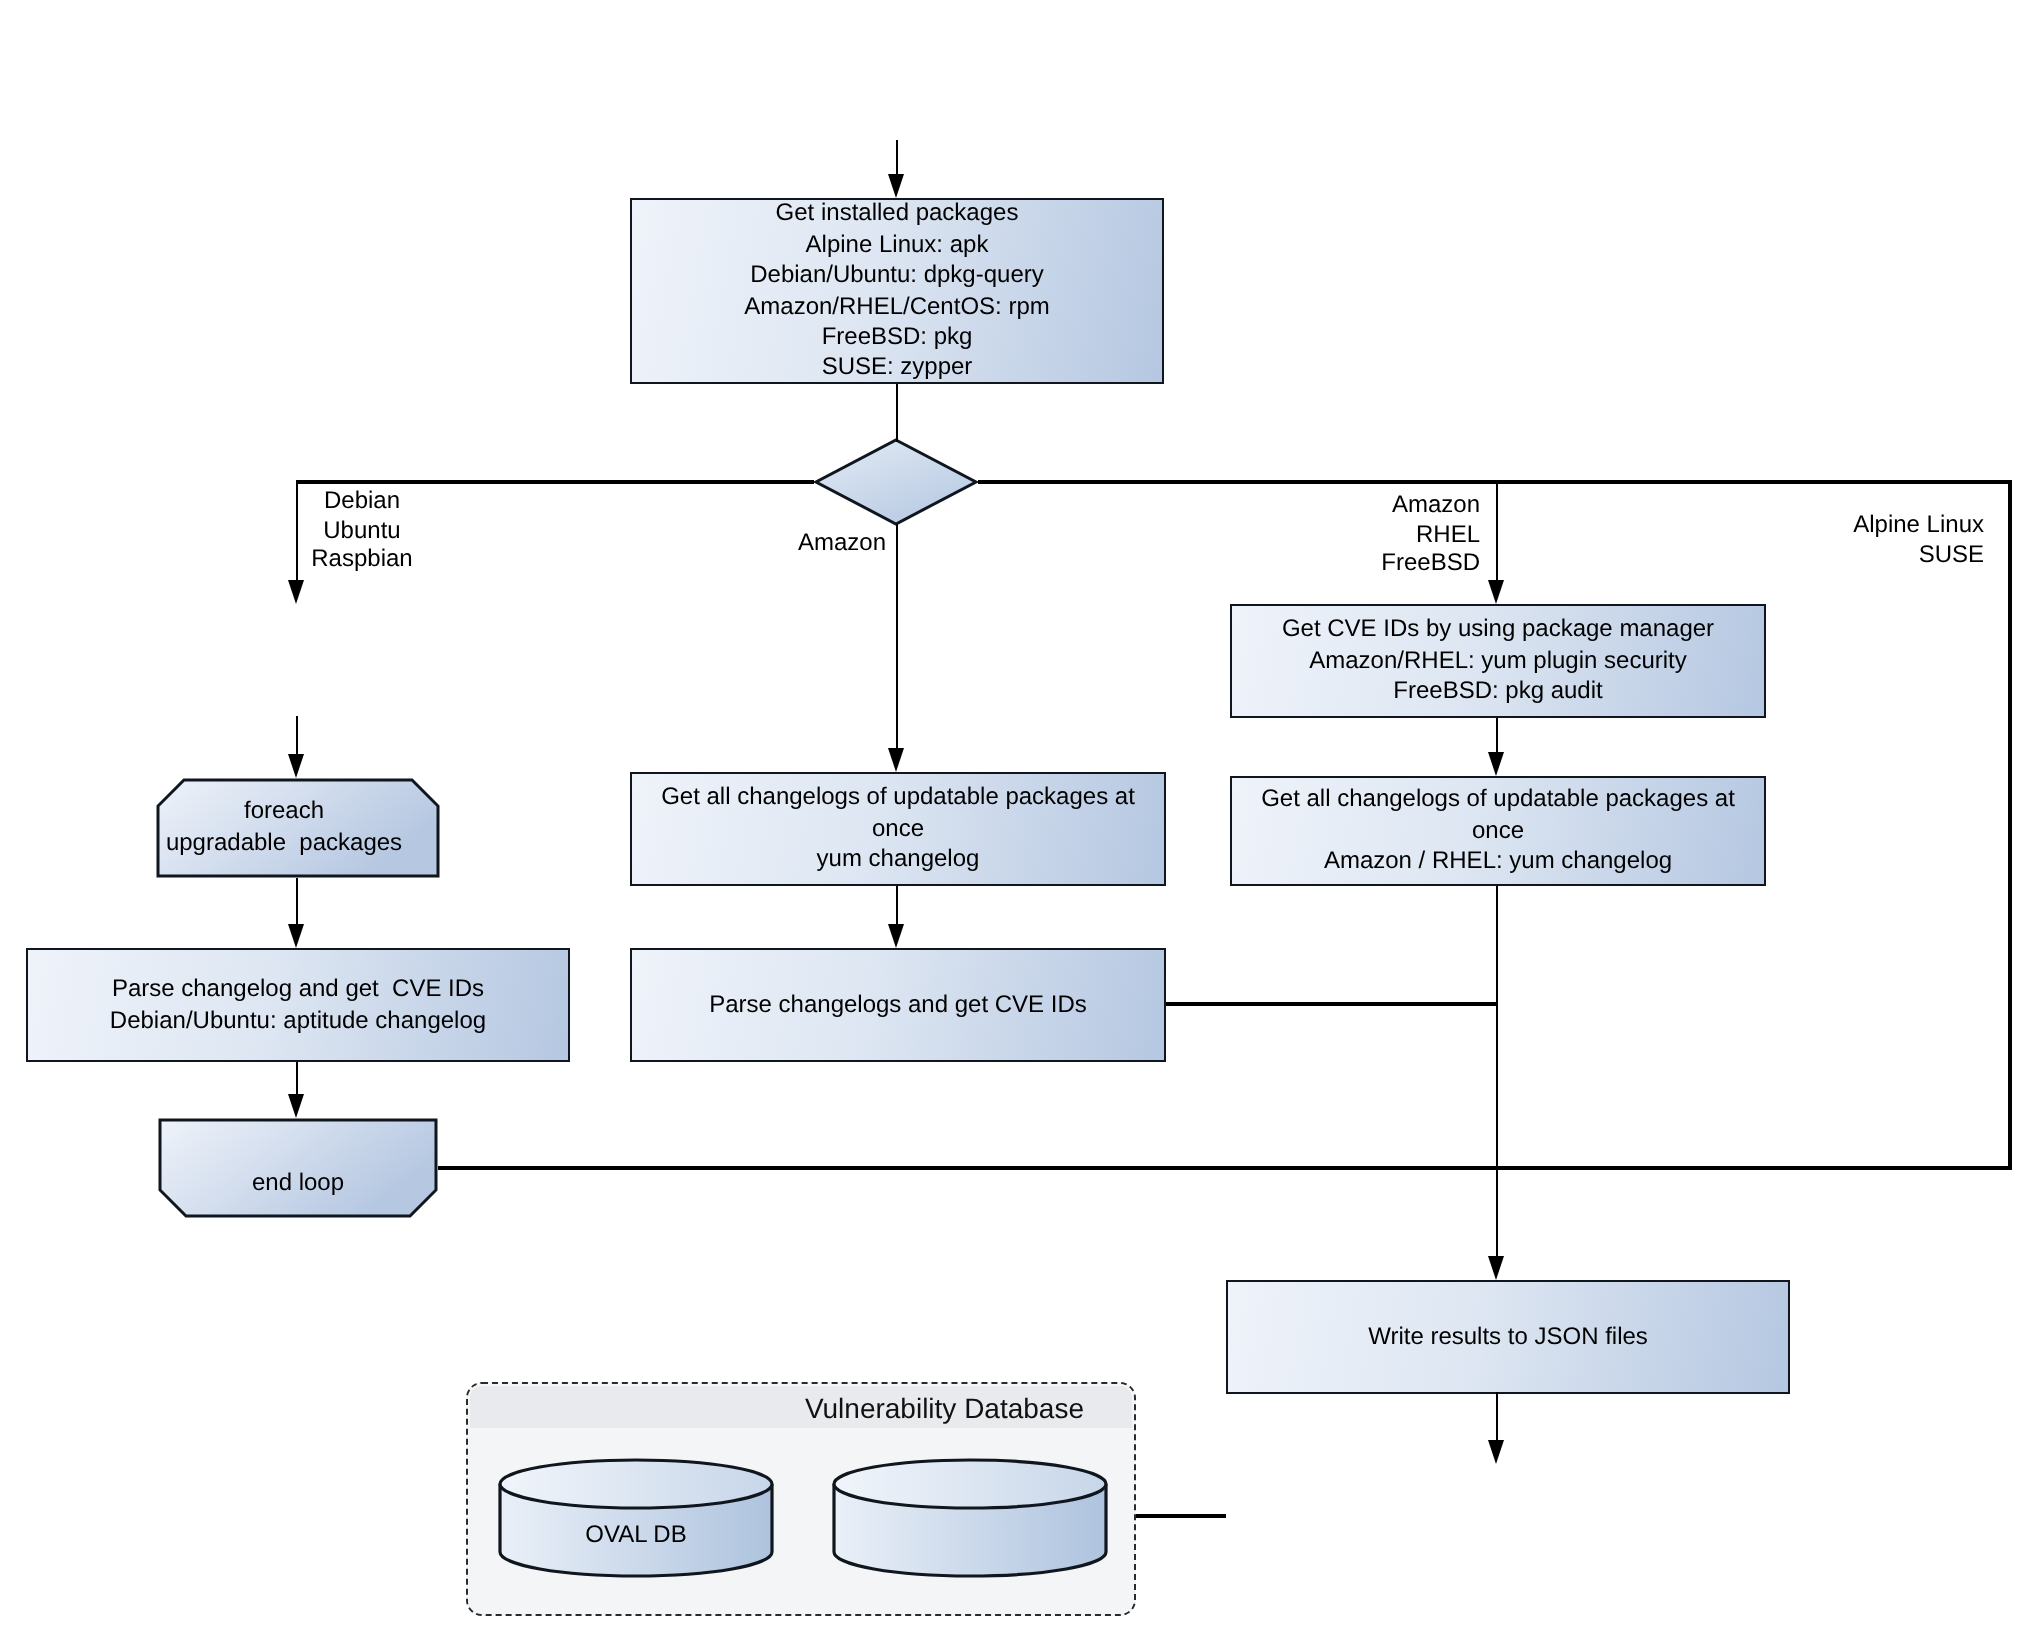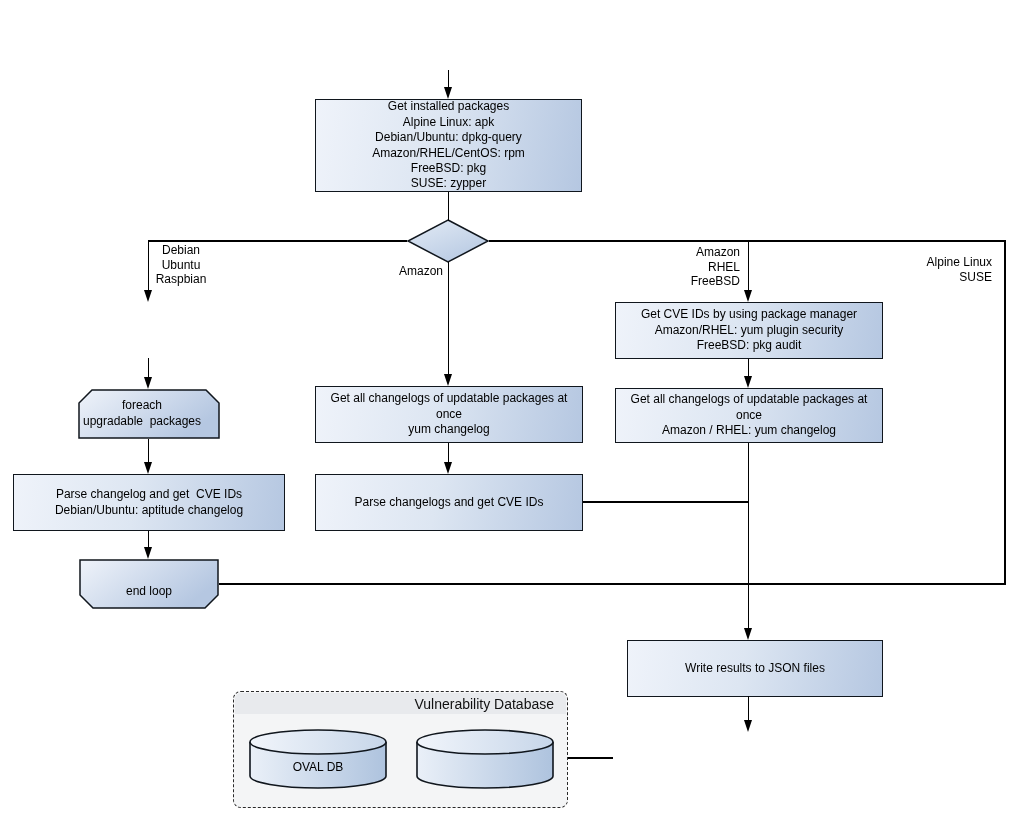--- a/index.html
+++ b/index.html
@@ -25,21 +25,21 @@
   .shape svg{position:absolute;left:0;top:0;}
   .shape .lbl{position:absolute;inset:0;display:flex;align-items:center;justify-content:center;
       text-align:center;font-size:12px;line-height:1.3;white-space:pre-wrap;}
   .vdb{
     position:absolute;left:233px;top:691px;width:335px;height:117px;box-sizing:border-box;
     border:1.6px dashed #2a2a2a;border-radius:8px;background:#f4f5f6;
   }
   .vdb-header{
     position:absolute;left:1px;right:1px;top:1px;height:21px;background:#e8eaed;
     border-radius:6px 6px 0 0;display:flex;align-items:center;justify-content:flex-end;
-    padding-right:12px;font-size:14px;color:#111;
+    padding-right:24px;font-size:14px;color:#111;
   }
   .cyl{position:absolute;width:140px;height:62px;}
   .cyl .lbl{position:absolute;left:0;right:0;top:20px;height:38px;
       display:flex;align-items:center;justify-content:center;font-size:12px;text-align:right;}
 </style>
 </head>
 <body>
 
 <div id="canvas">
 
@@ -64,21 +64,21 @@
 Amazon/RHEL: yum plugin security
 FreeBSD: pkg audit</span>
   </div>
   <div class="box" style="left:315px;top:474px;width:268px;height:57px">
     <span class="txt">Parse changelogs and get CVE IDs</span>
   </div>
   <div class="box" style="left:615px;top:388px;width:268px;height:55px">
     <span class="txt">Get all changelogs of updatable packages at once
 Amazon / RHEL: yum changelog</span>
   </div>
-  <div class="box" style="left:627px;top:640px;width:256px;height:57px">
+  <div class="box" style="left:613px;top:640px;width:282px;height:57px">
     <span class="txt">Write results to JSON files</span>
   </div>
 
   <div class="shape" style="left:406px;top:218px;width:84px;height:46px">
     <svg width="84" height="46" viewBox="0 0 84 46">
       <defs>
         <linearGradient id="gDia" x1="0" y1="0" x2="0.7" y2="1">
           <stop offset="0" stop-color="#e3ebf5"></stop>
             <stop offset="1" stop-color="#b8cae3"></stop>
         </linearGradient>

